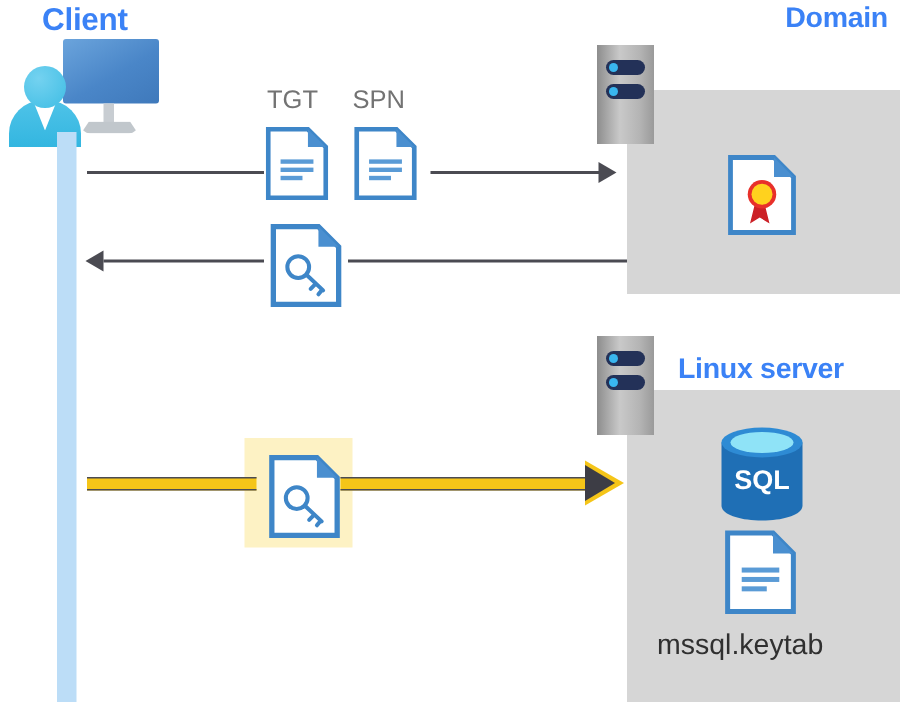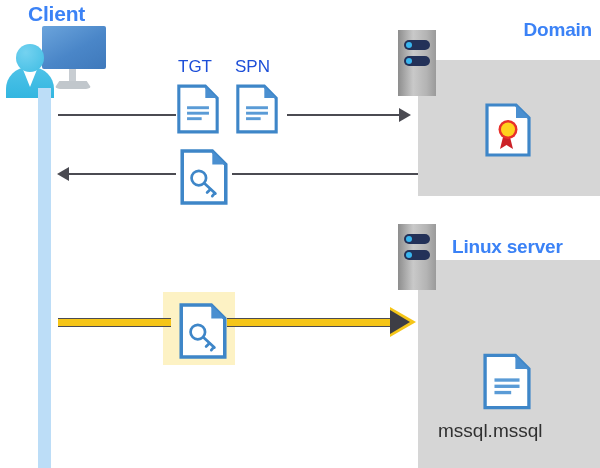--- a/index.html
+++ b/index.html
@@ -23,21 +23,21 @@
     color: #3b82f6;
     line-height: 1.12;
     letter-spacing: -0.2px;
     text-align: right;
   }
   #client-title {
     left: 28px; top: 2px;
     font-size: 21px;
   }
   #dc-title {
-    left: 452px; top: 19px;
+    left: 452px; top: 2px;
     font-size: 19px;
     width: 140px;
   }
   #linux-title {
     left: 452px; top: 236px;
     font-size: 19px;
   }
 
   
   .panel {
@@ -180,21 +180,21 @@
 
   
   .doc {
     position: absolute;
   }
   .doc svg { display: block; }
 
   .lbl {
     position: absolute;
     font-size: 17px;
-    color: #1d4ed8;
+    color: #737373;
     white-space: nowrap;
   }
   #tgt-label { left: 178px; top: 57px; }
   #spn-label { left: 235px; top: 57px; }
 
   #doc-tgt  { left: 177px; top: 84px; }
   #doc-spn  { left: 236px; top: 84px; }
   #doc-key1 { left: 180px; top: 149px; }
   #doc-key2 { left: 179px; top: 303px; }
   #doc-cert { left: 485px; top: 103px; }
@@ -245,31 +245,39 @@
     </svg>
   </div>
 
   <div class="abs panel" id="linux-panel"></div>
   <div class="abs rack" id="linux-rack">
     <div class="slot s1"></div>
     <div class="slot s2"></div>
   </div>
   <div class="abs title" id="linux-title">Linux server</div>
 
+  <div class="abs" id="sql-icon">
+    <svg width="62" height="66" viewBox="0 0 62 66">
+      <path d="M4 12 V54 c0 6 12 10 27 10 s27 -4 27 -10 V12 z" fill="#1f6fb5"></path>
+      <ellipse cx="31" cy="12" rx="27" ry="10" fill="#2e8bd4"></ellipse>
+      <ellipse cx="31" cy="12" rx="21" ry="7" fill="#8fe3f7"></ellipse>
+      <text x="31" y="43" font-family="'Liberation Sans', sans-serif" font-size="18" font-weight="bold" fill="#ffffff" text-anchor="middle">SQL</text>
+    </svg>
+  </div>
 
   <div class="doc" id="doc-keytab">
     <svg width="48" height="57" viewBox="0 0 46 54">
       <path d="M2 2 H31 L44 15 V52 H2 Z" fill="#ffffff" stroke="#3e86c8" stroke-width="3.2"></path>
       <path d="M31 2 L44 15 H31 Z" fill="#4a8fd0"></path>
       <rect x="11" y="24" width="24" height="3.2" fill="#5a9bd6"></rect>
       <rect x="11" y="30" width="24" height="3.2" fill="#5a9bd6"></rect>
       <rect x="11" y="36" width="16" height="3.2" fill="#5a9bd6"></rect>
     </svg>
   </div>
-  <div class="lbl" id="keytab-label">mssql.mssql</div>
+  <div class="lbl" id="keytab-label">mssql.keytab</div>
 
   <div class="abs arrow-line" id="arrow1-seg1"></div>
   <div class="abs arrow-line" id="arrow1-seg2"></div>
   <div class="abs arrow-head-right" id="arrow1-head"></div>
 
   <div class="lbl" id="tgt-label">TGT</div>
   <div class="lbl" id="spn-label">SPN</div>
 
   <div class="doc" id="doc-tgt">
     <svg width="42" height="50" viewBox="0 0 46 54">

